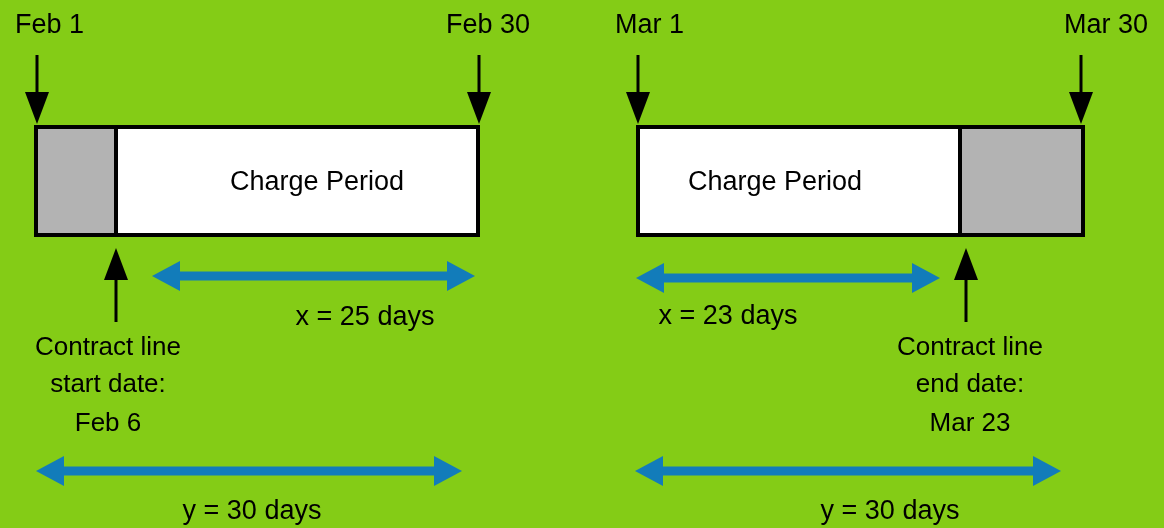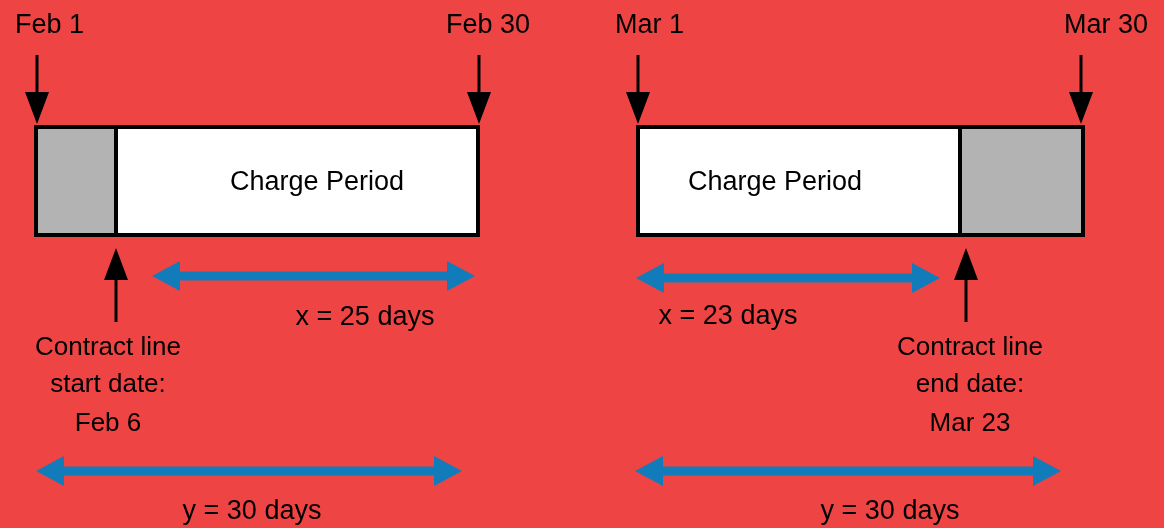--- a/index.html
+++ b/index.html
@@ -10,21 +10,21 @@
   body {
     width: 1164px;
     height: 528px;
     font-family: "Liberation Sans", sans-serif;
     overflow: hidden;
   }
   #diagram-root {
     position: relative;
     width: 1164px;
     height: 528px;
-    background: #ef4444;
+    background: #84cc16;
   }
   svg.diagram-svg {
     position: absolute;
     left: 0;
     top: 0;
     width: 1164px;
     height: 528px;
     display: block;
   }
   .diagram-text {

